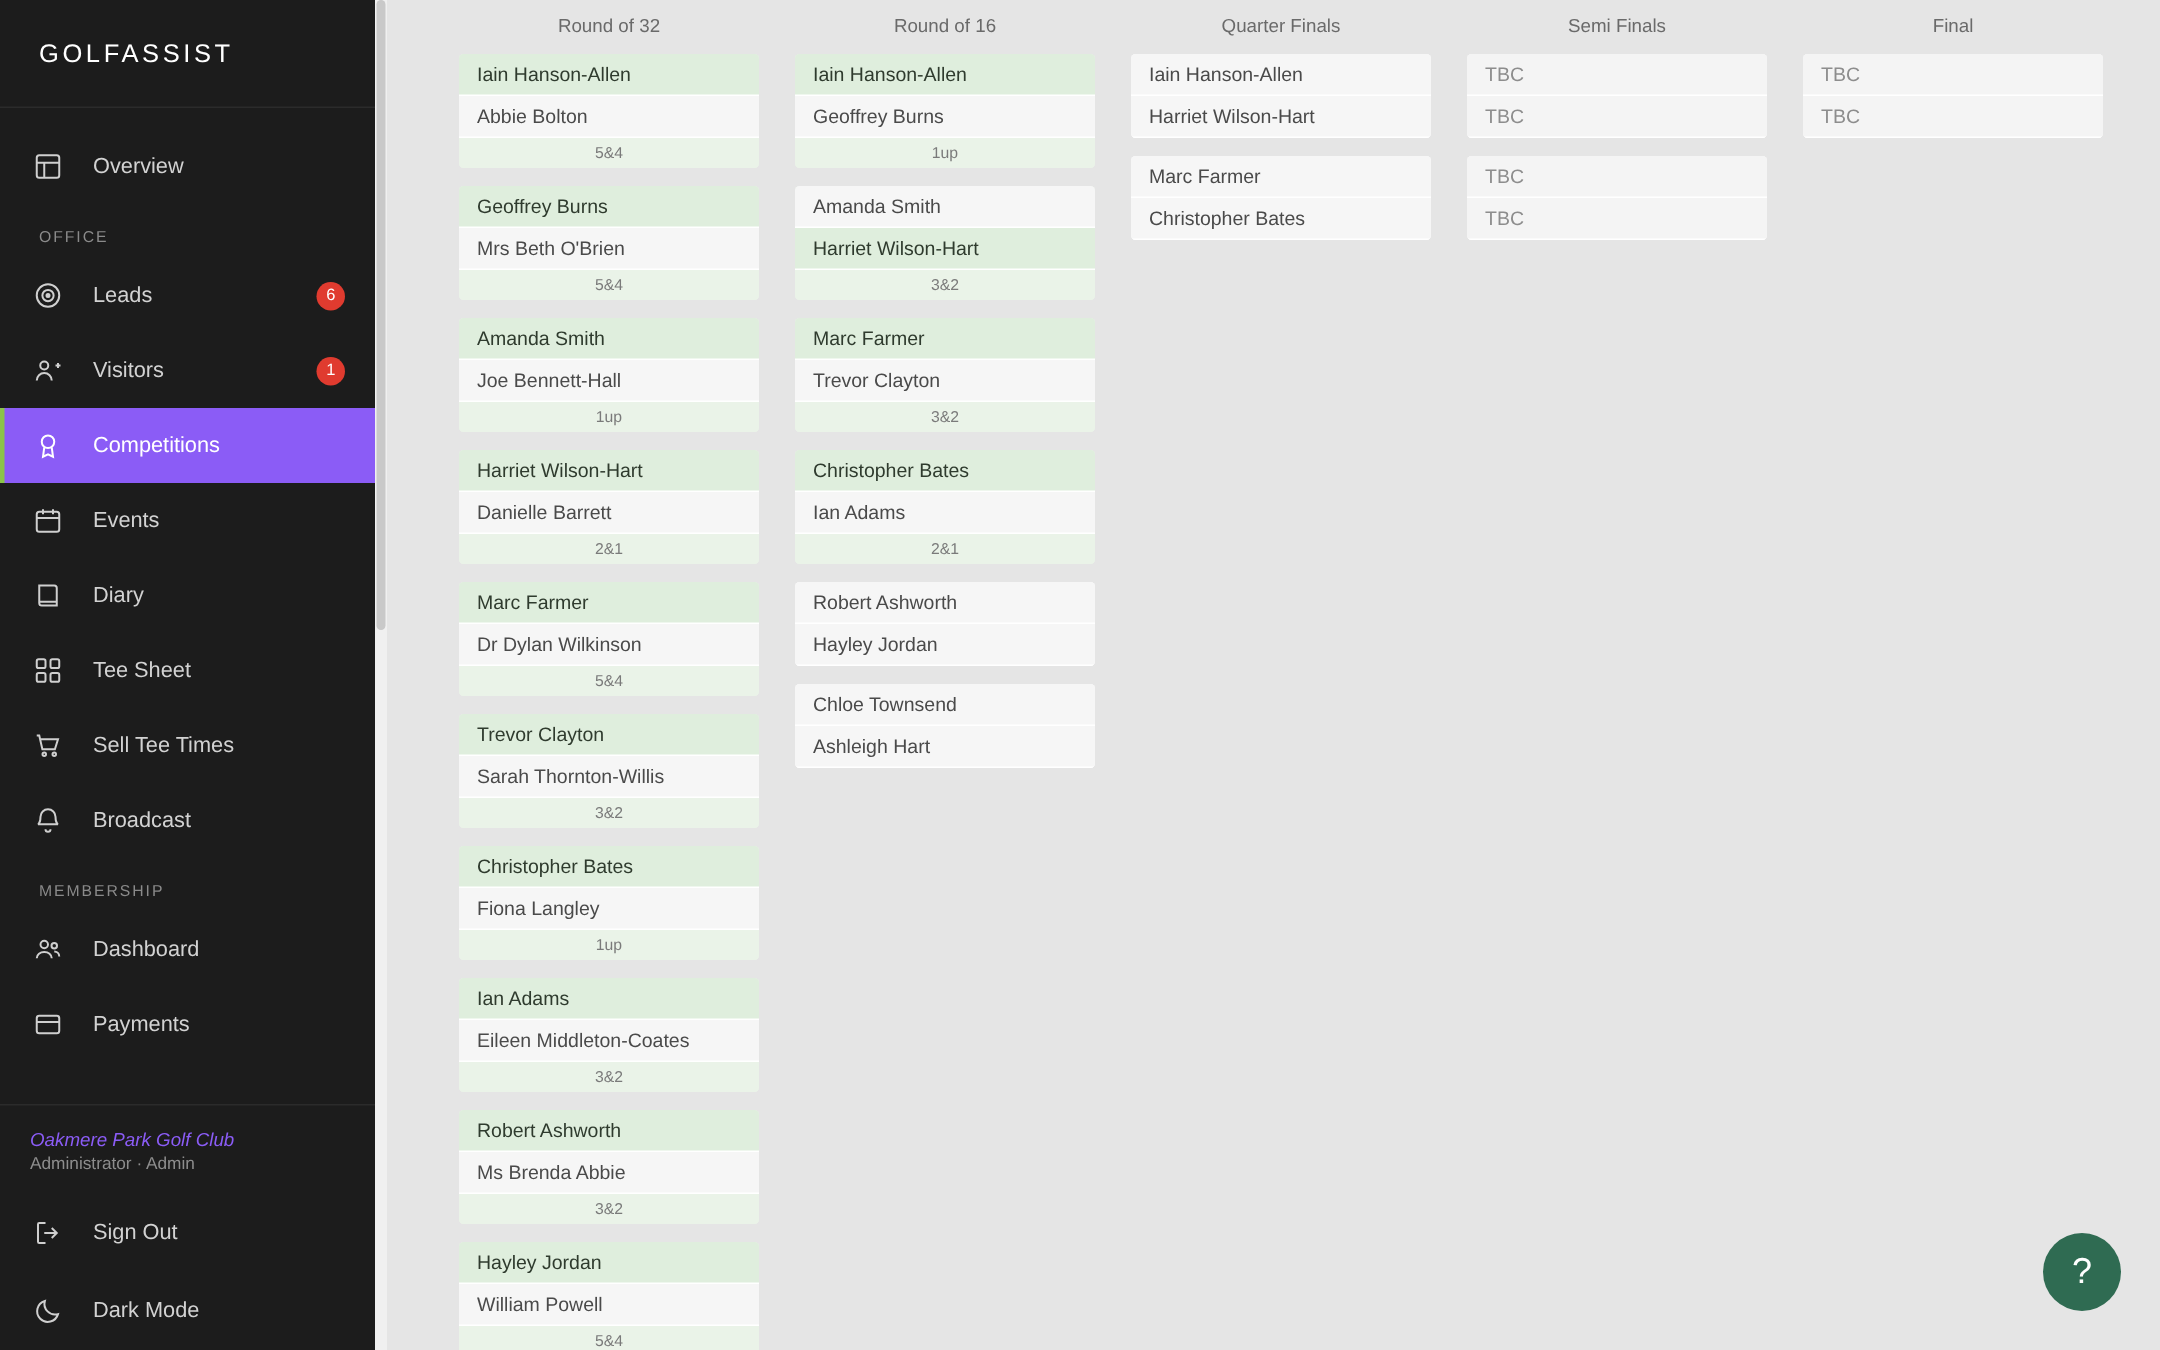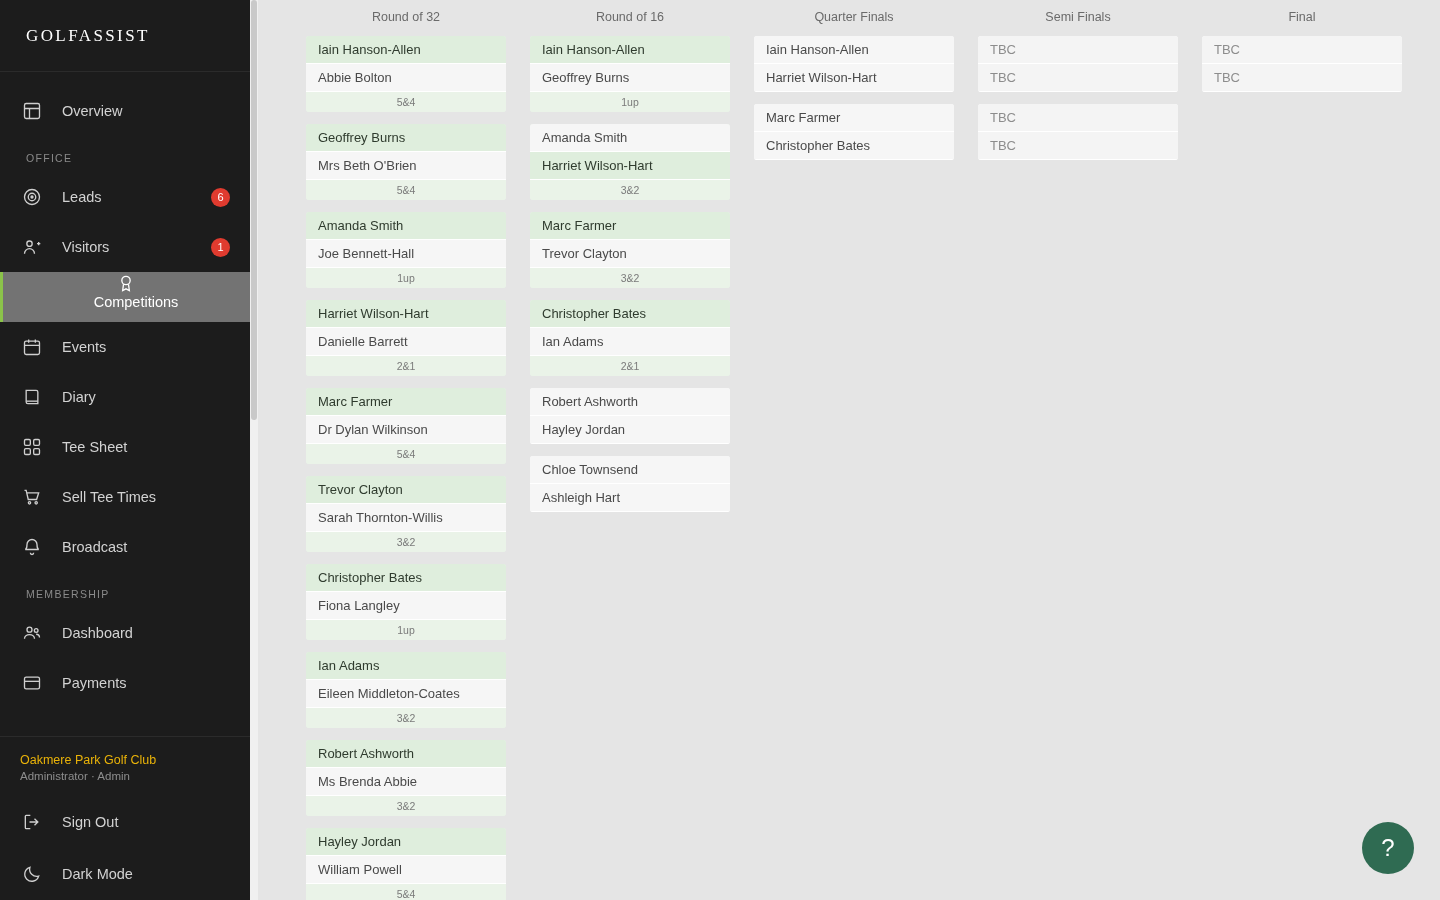--- a/index.html
+++ b/index.html
@@ -20,21 +20,21 @@
     position: relative;
     flex: none;
   }
   .brand {
     height: 72px;
     display: flex; align-items: center;
     padding-left: 26px;
     color: #ffffff;
     font-size: 17px;
     letter-spacing: 2.4px;
-    font-family: Liberation Serif, serif;
+    font-family: Liberation Sans, sans-serif;
     border-bottom: 1px solid #2b2b2b;
   }
   .nav {
     flex: 1;
     overflow: hidden;
     padding-top: 14px;
   }
   .nav-section {
     font-size: 10.5px;
     letter-spacing: 1.3px;
@@ -51,23 +51,22 @@
     position: relative;
     cursor: pointer;
   }
   .nav-item .ico {
     width: 26px; height: 22px;
     display: flex; align-items: center; justify-content: flex-start;
     margin-right: 14px;
     color: #cfcfcf;
   }
   .nav-item.active {
-    background: #737373;
+    background: #8b5cf6;
     color: #ffffff;
-    flex-direction: column;
   }
   .nav-item.active::before {
     content: "";
     position: absolute; left: 0; top: 0; bottom: 0;
     width: 3px; background: #8bc34a;
   }
   .badge {
     margin-left: auto;
     margin-right: 20px;
     min-width: 19px; height: 19px;
@@ -78,21 +77,21 @@
     display: flex; align-items: center; justify-content: center;
     padding: 0 5px;
   }
   .sidebar-footer {
     border-top: 1px solid #2b2b2b;
     padding: 14px 0 0 0;
   }
   .account {
     padding: 2px 20px 14px 20px;
   }
-  .account .club { font-size: 12.5px; color: #eab308; }
+  .account .club { font-size: 12.5px; color: #8b5cf6; font-style: italic; }
   .account .role { font-size: 11.5px; color: #8d8d8d; margin-top: 3px; }
   .foot-item {
     display: flex; align-items: center;
     height: 52px; padding-left: 22px;
     font-size: 14.5px; color: #d2d2d2;
     cursor: pointer;
   }
   .foot-item .ico { width: 26px; margin-right: 14px; display: flex; align-items: center; }
 
   

